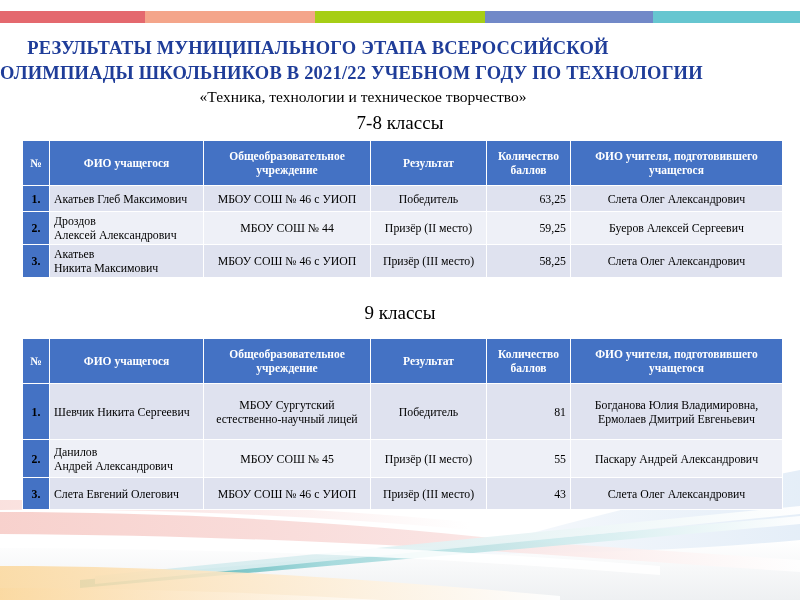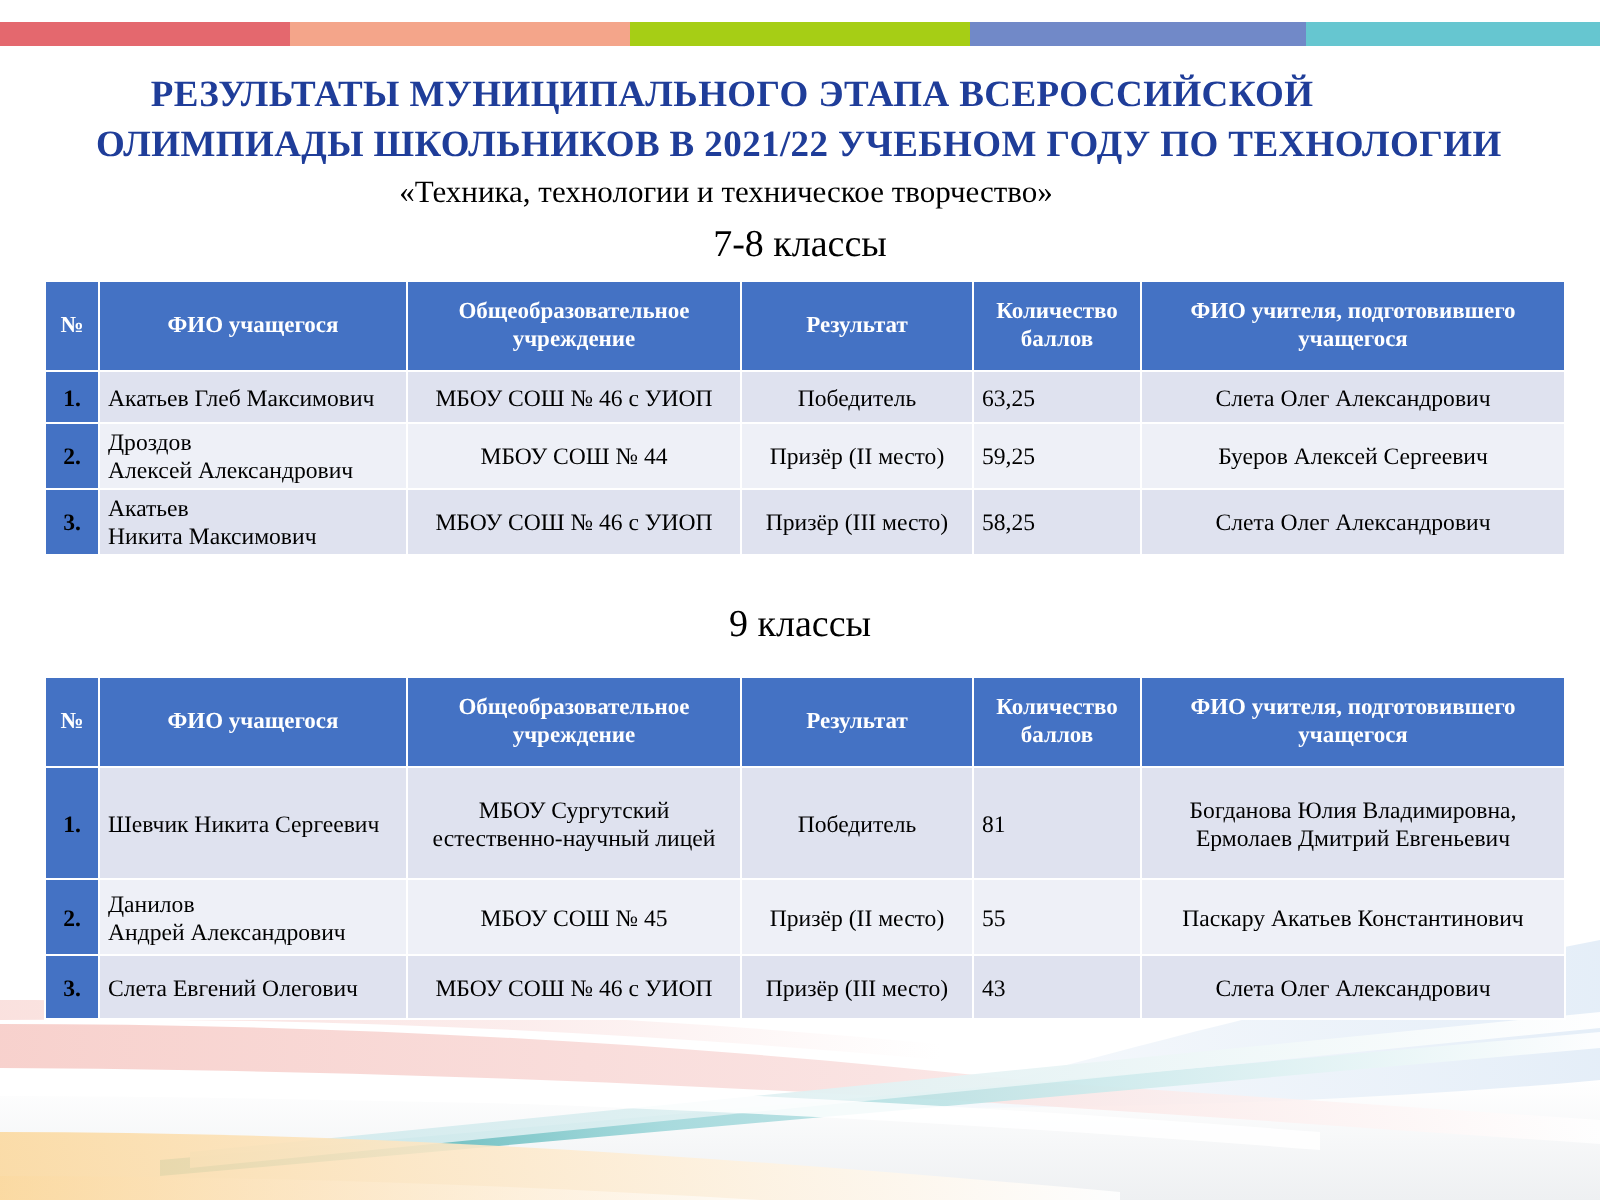--- a/index.html
+++ b/index.html
@@ -40,21 +40,20 @@
     pointer-events: none;
   }
 
   
   #title-block {
     position: absolute;
     left: 0;
     top: 36px;
     width: 636px;
     text-align: center;
-    margin-left: 48px;
   }
   .title-line {
     font-family: "Liberation Serif", serif;
     font-weight: bold;
     font-size: 18.5px;
     letter-spacing: 0.2px;
     line-height: 25px;
     white-space: nowrap;
   }
   #subtitle {
@@ -112,21 +111,21 @@
     text-align: center;
     font-size: 12.5px;
   }
   tr.band-a td:not(.c-num) { background: #dfe2ef; }
   tr.band-b td:not(.c-num) { background: #eef0f7; }
 
   .c-name    { text-align: left;   padding-left: 7px; }
   .c-name.ctr{ text-align: left; }
   .c-school  { text-align: center; }
   .c-result  { text-align: center; }
-  .c-score   { text-align: left; }
+  .c-score   { text-align: right; }
   .c-teacher { text-align: center;   padding-left: 7px; }
 
   
   col.w-num     { width: 27px;  }
   col.w-name    { width: 154px; }
   col.w-school  { width: 167px; }
   col.w-result  { width: 116px; }
   col.w-score   { width: 84px;  }
   col.w-teacher { width: 212px; }
 </style>
@@ -275,21 +274,21 @@
           <td class="c-result">Победитель</td>
           <td class="c-score">81</td>
           <td class="c-teacher">Богданова Юлия Владимировна, Ермолаев Дмитрий Евгеньевич</td>
         </tr>
         <tr class="band-b" style="height: 38px;">
           <td class="c-num">2.</td>
           <td class="c-name">Данилов<br>Андрей Александрович</td>
           <td class="c-school">МБОУ СОШ № 45</td>
           <td class="c-result">Призёр (II место)</td>
           <td class="c-score">55</td>
-          <td class="c-teacher">Паскару Акатьев Константинович</td>
+          <td class="c-teacher">Паскару Андрей Александрович</td>
         </tr>
         <tr class="band-a" style="height: 32px;">
           <td class="c-num">3.</td>
           <td class="c-name ctr">Слета Евгений Олегович</td>
           <td class="c-school">МБОУ СОШ № 46 с УИОП</td>
           <td class="c-result">Призёр (III место)</td>
           <td class="c-score">43</td>
           <td class="c-teacher">Слета Олег Александрович</td>
         </tr>
       </tbody>

